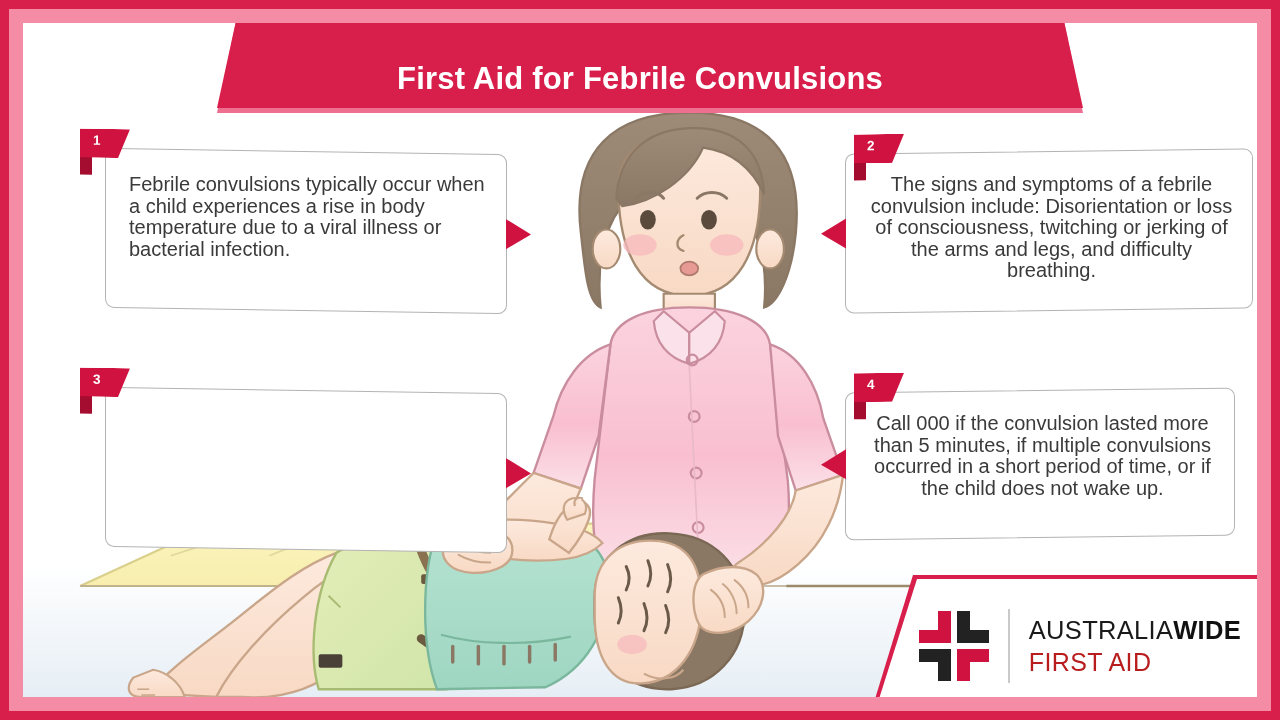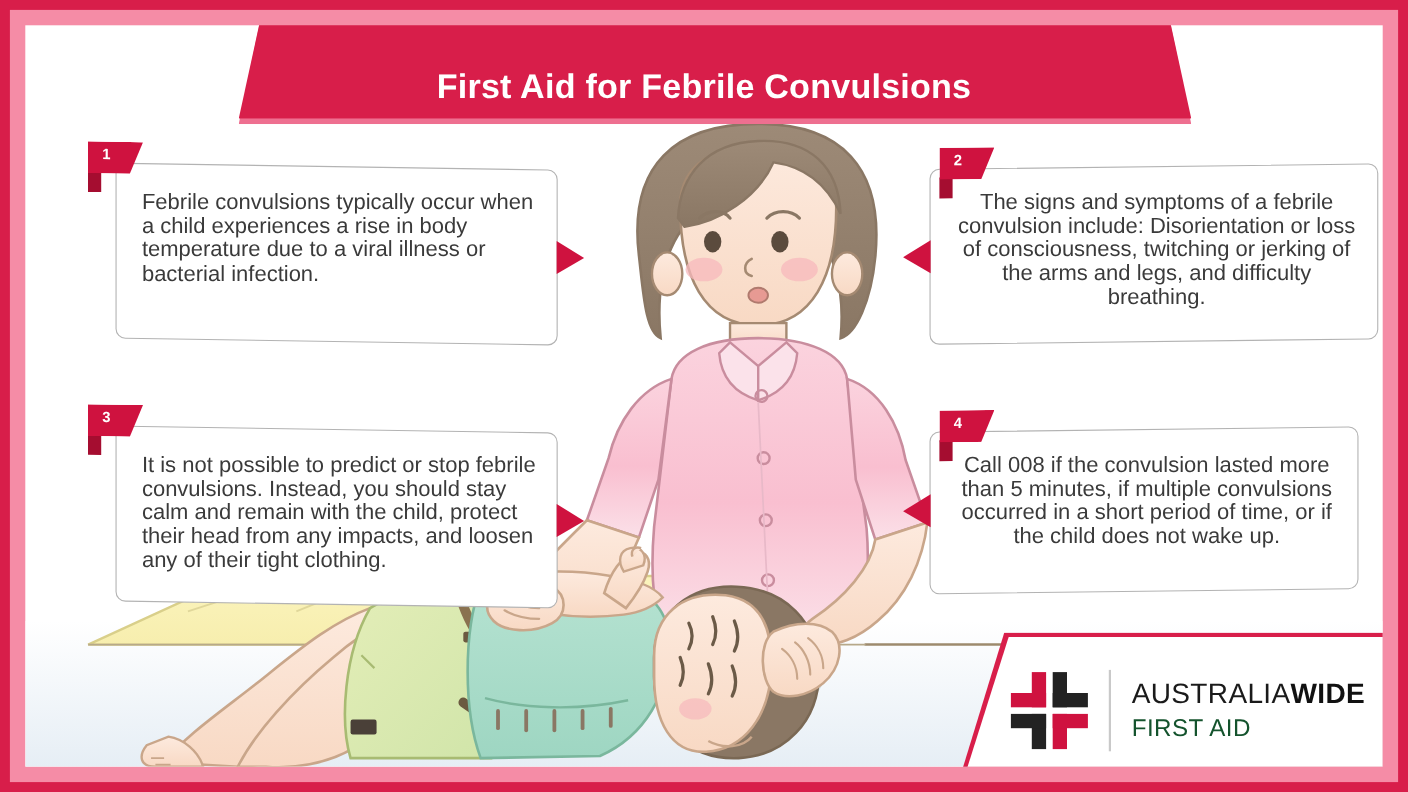--- a/index.html
+++ b/index.html
@@ -187,21 +187,21 @@
   #q-br .h { right:0; top:0; width:32px; height:13px; background:#cf123f; }
 
   #logo-divider {
     width:1.5px; height:74px; background:#c9c9c9; flex:0 0 1.5px;
   }
   #logo-words { display:flex; flex-direction:column; gap:3px; }
   #logo-line1 { font-size:25.5px; letter-spacing:0.3px; white-space:nowrap; }
   #logo-line1 .thin { font-weight:300; color:#1a1a1a; }
   #logo-line1 .bold { font-weight:bold; color:#111111; }
   #logo-line2 {
-    font-size:22px; color:#14532d; letter-spacing:0.4px; white-space:nowrap;
+    font-size:25px; color:#b91c1c; letter-spacing:0.4px; white-space:nowrap;
   }
   #logo-line2 .w1 { font-weight:normal; }
 </style>
 </head>
 <body>
 
 <div id="frame">
   <div id="frame-inner">
     <div id="canvas">
 
@@ -414,30 +414,29 @@
         </div>
         <div class="callout-text">The signs and symptoms of a febrile convulsion include: Disorientation or loss of consciousness, twitching or jerking of the arms and legs, and difficulty breathing.</div>
         <div class="arrow point-left"></div>
       </div>
 
       <div id="box3" class="callout">
         <div class="num-fold"></div>
         <div class="num-tab">
           <span>3</span>
         </div>
-        <div class="callout-text">It is not possible to predict or stop febrile convulsions. Instead, you should stay calm and remain with the child, protect their head from any impacts, and loosen any of their tight clothing.</div>
         <div class="arrow point-right"></div>
       </div>
 
       <div id="box4" class="callout">
         <div class="num-fold"></div>
         <div class="num-tab right-style">
           <span>4</span>
         </div>
-        <div class="callout-text">Call 008 if the convulsion lasted more than 5 minutes, if multiple convulsions occurred in a short period of time, or if the child does not wake up.</div>
+        <div class="callout-text">Call 000 if the convulsion lasted more than 5 minutes, if multiple convulsions occurred in a short period of time, or if the child does not wake up.</div>
         <div class="arrow point-left"></div>
       </div>
 
       <div id="logo-edge"></div>
       <div id="logo-edge-inner"></div>
       <div id="logo-content">
         <div id="logo-mark">
           <div class="q" id="q-tl">
             <i class="v"></i>
               <i class="h"></i>

